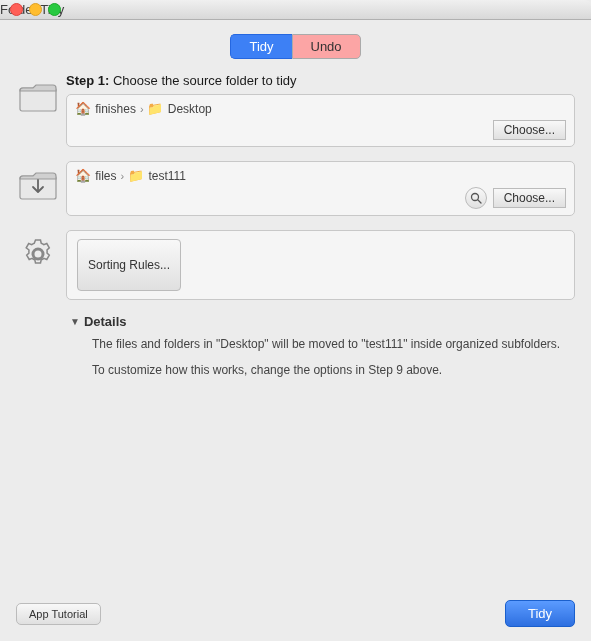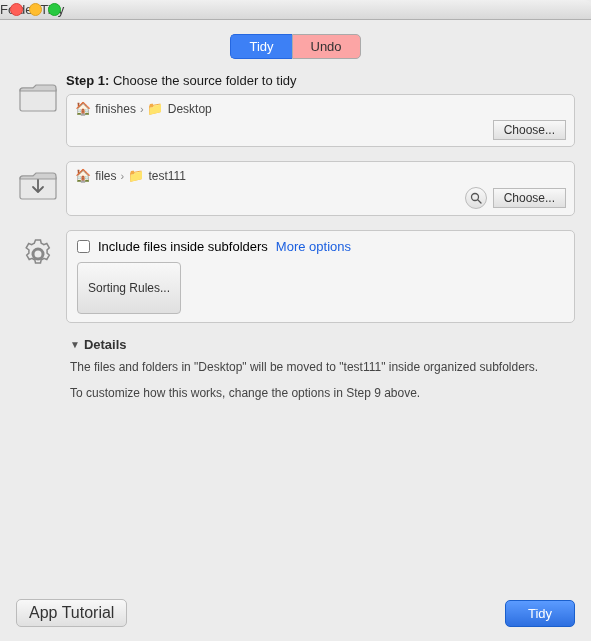--- a/index.html
+++ b/index.html
@@ -233,34 +233,35 @@
     .details-triangle {
       font-size: 10px;
       color: #555;
     }
 
     .details-text {
       font-size: 12px;
       color: #444;
       line-height: 1.5;
       margin-bottom: 8px;
+      margin-left: 22px;
     }
 
     
     .footer {
       display: flex;
       align-items: center;
       justify-content: space-between;
       padding: 10px 16px 14px 16px;
       background: #ececec;
     }
 
     .app-tutorial-btn {
       padding: 4px 12px;
-      font-size: 16px;
+      font-size: 11px;
       background: linear-gradient(to bottom, #f8f8f8, #e0e0e0);
       border: 1px solid #bbb;
       border-radius: 5px;
       cursor: pointer;
       color: #333;
     }
 
     .tidy-btn {
       padding: 5px 22px;
       font-size: 13px;
@@ -365,25 +366,20 @@
 
   <div class="step">
     <div class="step-icon">
       <svg class="gear-svg" viewBox="0 0 36 36" fill="none" xmlns="http://www.w3.org/2000/svg">
         <path d="M18 11.5a6.5 6.5 0 1 1 0 13 6.5 6.5 0 0 1 0-13zm0 3a3.5 3.5 0 1 0 0 7 3.5 3.5 0 0 0 0-7z" fill="#888"></path>
         <path d="M15.5 4h5l.7 3.2a9 9 0 0 1 2.6 1.5l3-1.2 2.5 4.3-2.3 2.2a9 9 0 0 1 0 3l2.3 2.2-2.5 4.3-3-1.2a9 9 0 0 1-2.6 1.5L20.5 27h-5l-.7-3.2a9 9 0 0 1-2.6-1.5l-3 1.2-2.5-4.3 2.3-2.2a9 9 0 0 1 0-3L6.2 11.8l2.5-4.3 3 1.2a9 9 0 0 1 2.6-1.5L15.5 4z" stroke="#888" stroke-width="1.5" fill="none"></path>
       </svg>
     </div>
     <div class="step-body">
       <div class="options-panel">
-        <div class="checkbox-row">
-          <input type="checkbox" style="">
-          <span>Include files inside subfolders</span>
-          <a class="more-options-link" href="#">More options</a>
-        </div>
         <button class="sorting-btn">Sorting Rules...</button>
       </div>
     </div>
   </div>
 
   <div class="details-section">
     <div class="details-toggle">
       <span class="details-triangle">▼</span>
       <span>Details</span>
     </div>

